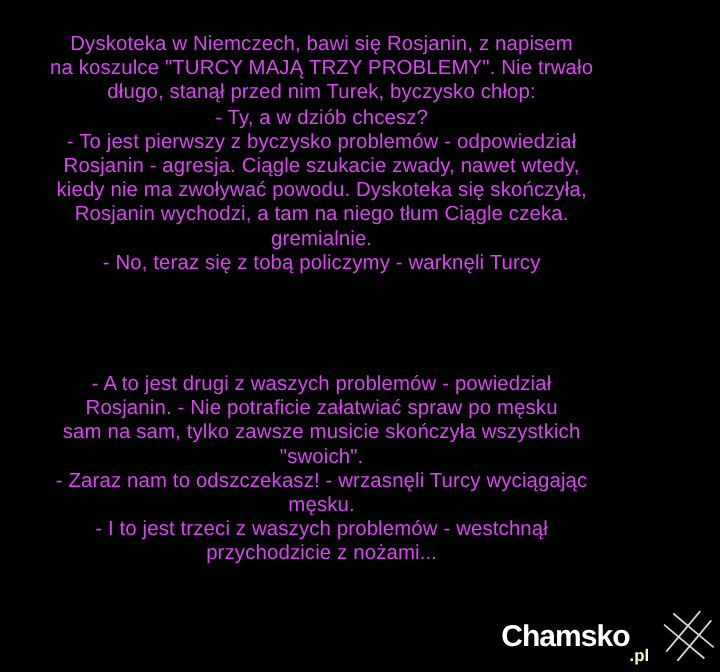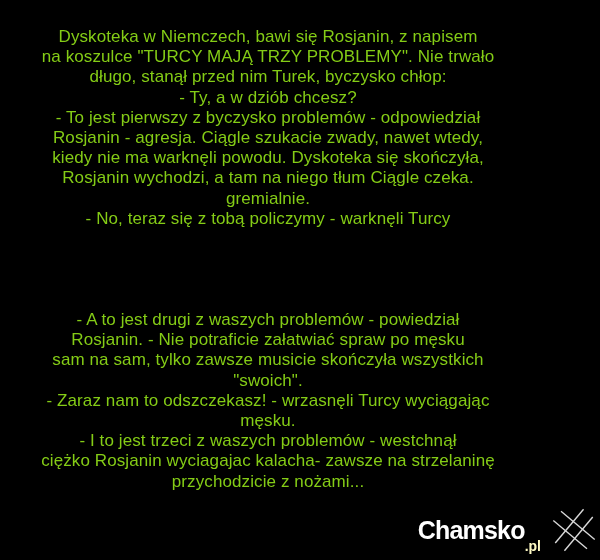--- a/index.html
+++ b/index.html
@@ -15,21 +15,21 @@
     overflow: hidden;
     font-family: "Liberation Sans", "DejaVu Sans", sans-serif;
   }
   .joke {
     position: absolute;
     top: 0;
     left: 0;
     width: 536px;
     padding-top: 27px;
     text-align: center;
-    color: #84cc16;
+    color: #d946ef;
     font-size: 17px;
     line-height: 20.2px;
     letter-spacing: 0.1px;
   }
   .para { margin: 0 10px; }
   .para2 { margin-top: 81px; }
   .line { white-space: nowrap; }
   .footer {
     position: absolute;
     right: 3px;
@@ -64,34 +64,33 @@
 <div class="canvas">
 
   <div class="joke">
     <div class="para">
       <div class="line">Dyskoteka w Niemczech, bawi się Rosjanin, z napisem</div>
       <div class="line">na koszulce "TURCY MAJĄ TRZY PROBLEMY". Nie trwało</div>
       <div class="line">długo, stanął przed nim Turek, byczysko chłop:</div>
       <div class="line">- Ty, a w dziób chcesz?</div>
       <div class="line">- To jest pierwszy z byczysko problemów - odpowiedział</div>
       <div class="line">Rosjanin - agresja. Ciągle szukacie zwady, nawet wtedy,</div>
-      <div class="line">kiedy nie ma warknęli powodu. Dyskoteka się skończyła,</div>
+      <div class="line">kiedy nie ma zwoływać powodu. Dyskoteka się skończyła,</div>
       <div class="line">Rosjanin wychodzi, a tam na niego tłum Ciągle czeka.</div>
       <div class="line">gremialnie.</div>
       <div class="line">- No, teraz się z tobą policzymy - warknęli Turcy</div>
     </div>
     <div class="para para2">
       <div class="line">- A to jest drugi z waszych problemów - powiedział</div>
       <div class="line">Rosjanin. - Nie potraficie załatwiać spraw po męsku</div>
       <div class="line">sam na sam, tylko zawsze musicie skończyła wszystkich</div>
       <div class="line">"swoich".</div>
       <div class="line">- Zaraz nam to odszczekasz! - wrzasnęli Turcy wyciągając</div>
       <div class="line">męsku.</div>
       <div class="line">- I to jest trzeci z waszych problemów - westchnął</div>
-      <div class="line">ciężko Rosjanin wyciagajac kalacha- zawsze na strzelaninę</div>
       <div class="line">przychodzicie z nożami...</div>
     </div>
   </div>
 
   <div class="footer">
     <span class="brand">Chamsko</span>
       <span class="tld">.pl</span>
     <svg class="logo-icon" width="46" height="50" viewBox="0 0 46 50">
       <g transform="rotate(40 23 25)" stroke="#d9d9d9" stroke-width="1.4" fill="none">
         <line x1="17" y1="3" x2="17" y2="47"></line>

